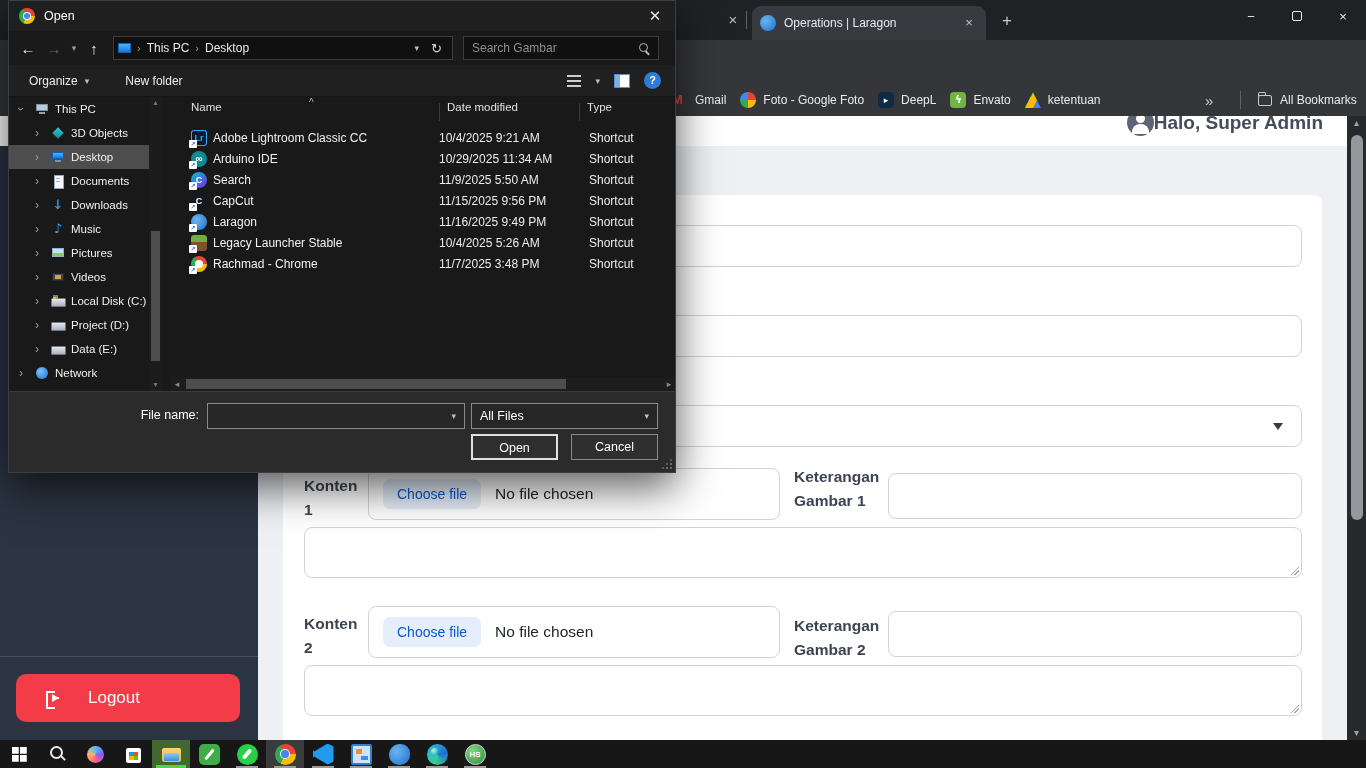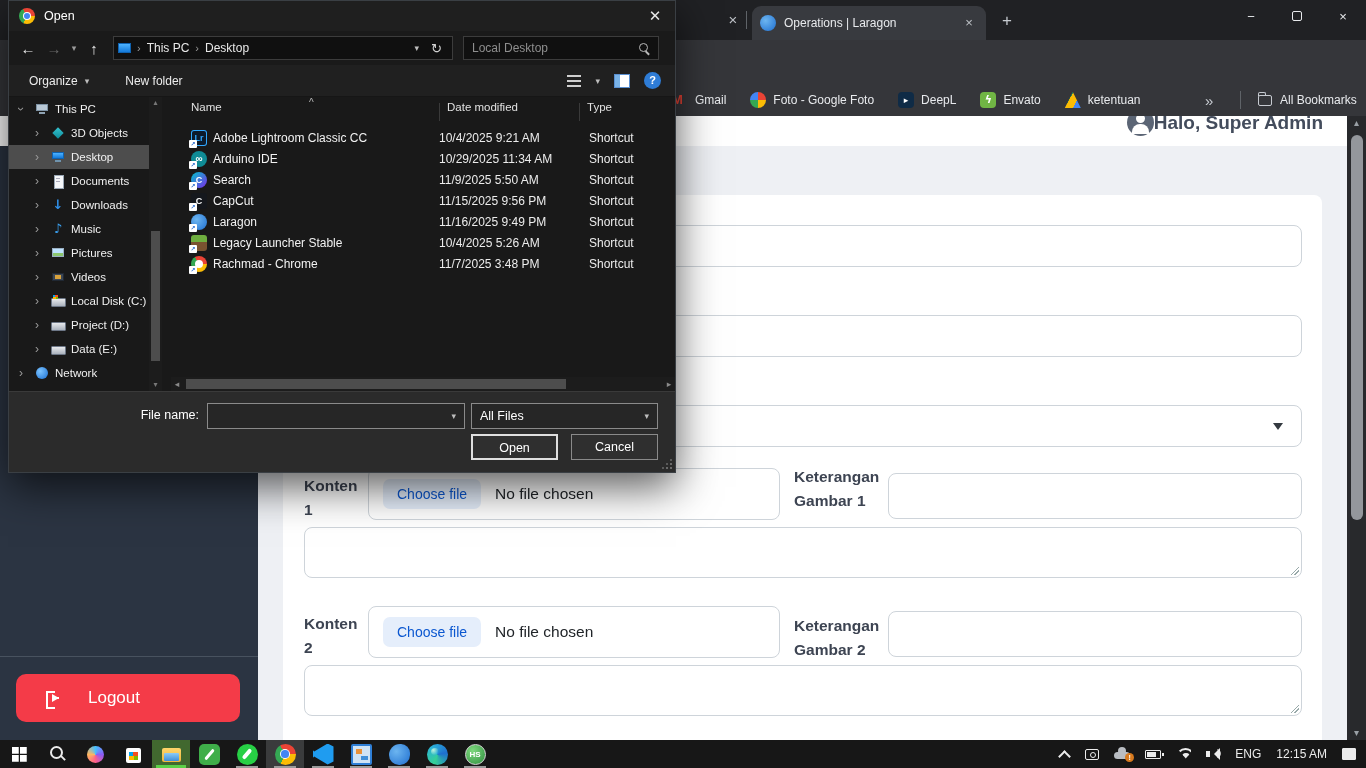--- a/index.html
+++ b/index.html
@@ -39,21 +39,21 @@
   .tbdiv{position:absolute;left:1243px;top:52px;width:1px;height:18px;background:#5f6368}
   .dlw{position:absolute;left:1262px;top:50px;width:18px;height:18px;color:#c7cbd1;
     font-size:13px;text-align:center;line-height:14px;border-bottom:2px solid #c7cbd1}
   .avatar-br{position:absolute;left:1295px;top:48px;width:27px;height:27px;border-radius:50%;
     background:radial-gradient(circle at 35% 30%,#9fb07b,#4f5c4a 55%,#35413d)}
   .kebab{position:absolute;left:1338px;top:50px;width:16px;height:22px;color:#c7cbd1;
     font-size:14px;text-align:center;line-height:22px}
 
   .bmbar{position:absolute;left:0;top:84px;right:0;height:32px;background:#35363a;
     display:flex;align-items:center;color:#e8eaed;font-size:12px}
-  .bmlist{position:absolute;left:672px;display:flex;align-items:center;gap:24px}
+  .bmlist{position:absolute;left:672px;display:flex;align-items:center;gap:14px}
   .bm{display:flex;align-items:center;gap:7px}
   .bmi{width:16px;height:16px;position:relative;flex:none}
   .bm-gmail::before{content:"M";position:absolute;inset:0;color:#ea4335;font:700 13px/16px "Liberation Sans",sans-serif}
   .bm-photos{border-radius:50%;background:conic-gradient(#ea4335 0 25%,#fbbc05 0 50%,#34a853 0 75%,#4285f4 0)}
   .bm-deepl{border-radius:4px;background:#0f2b46}
   .bm-deepl::before{content:"▸";position:absolute;inset:0;color:#fff;font-size:9px;line-height:16px;text-align:center}
   .bm-envato{border-radius:4px;background:#70b544}
   .bm-envato::before{content:"ϟ";position:absolute;inset:0;color:#fff;font:700 11px/16px "DejaVu Sans",sans-serif;text-align:center}
   .bm-drive{clip-path:polygon(50% 0,100% 100%,0 100%);
     background:linear-gradient(120deg,#1ea362 0 34%,#fbbc05 34% 67%,#4285f4 67%)}
@@ -448,21 +448,21 @@
         <span class="crumb-ic"></span>
         <span class="crumb-sep">›</span>
         <span>This PC</span>
         <span class="crumb-sep">›</span>
         <span>Desktop</span>
         <span class="flex1"></span>
         <span class="crumb-dd">▾</span>
         <span class="g-refresh">↻</span>
       </div>
       <div class="searchbox">
-        <span>Local Desktop</span>
+        <span>Search Gambar</span>
         <span class="flex1"></span>
         <span class="mag"></span>
       </div>
     </div>
 
     <div class="cmdbar">
       <div class="cmd-org">
         <span>Organize</span>
         <span class="caret-d">▾</span>
       </div>
@@ -689,29 +689,14 @@
         <div class="tba running">
           <span class="tbi i-laragon"></span>
         </div>
         <div class="tba running">
           <span class="tbi i-edge"></span>
         </div>
         <div class="tba running">
           <span class="tbi i-heidisql"></span>
         </div>
       </div>
-    <div class="tray">
-      <span class="tr-chev"></span>
-      <span class="tr-cap"></span>
-      <span class="tr-cloud">
-          <span class="badge">!</span>
-        </span>
-      <span class="tr-batt"></span>
-      <span class="tr-wifi"></span>
-      <span class="tr-vol">
-          <span class="wv"></span>
-        </span>
-      <span>ENG</span>
-      <span>12:15 AM</span>
-      <span class="tr-action"></span>
-    </div>
   </div>
 </div>
 
 </body></html>

